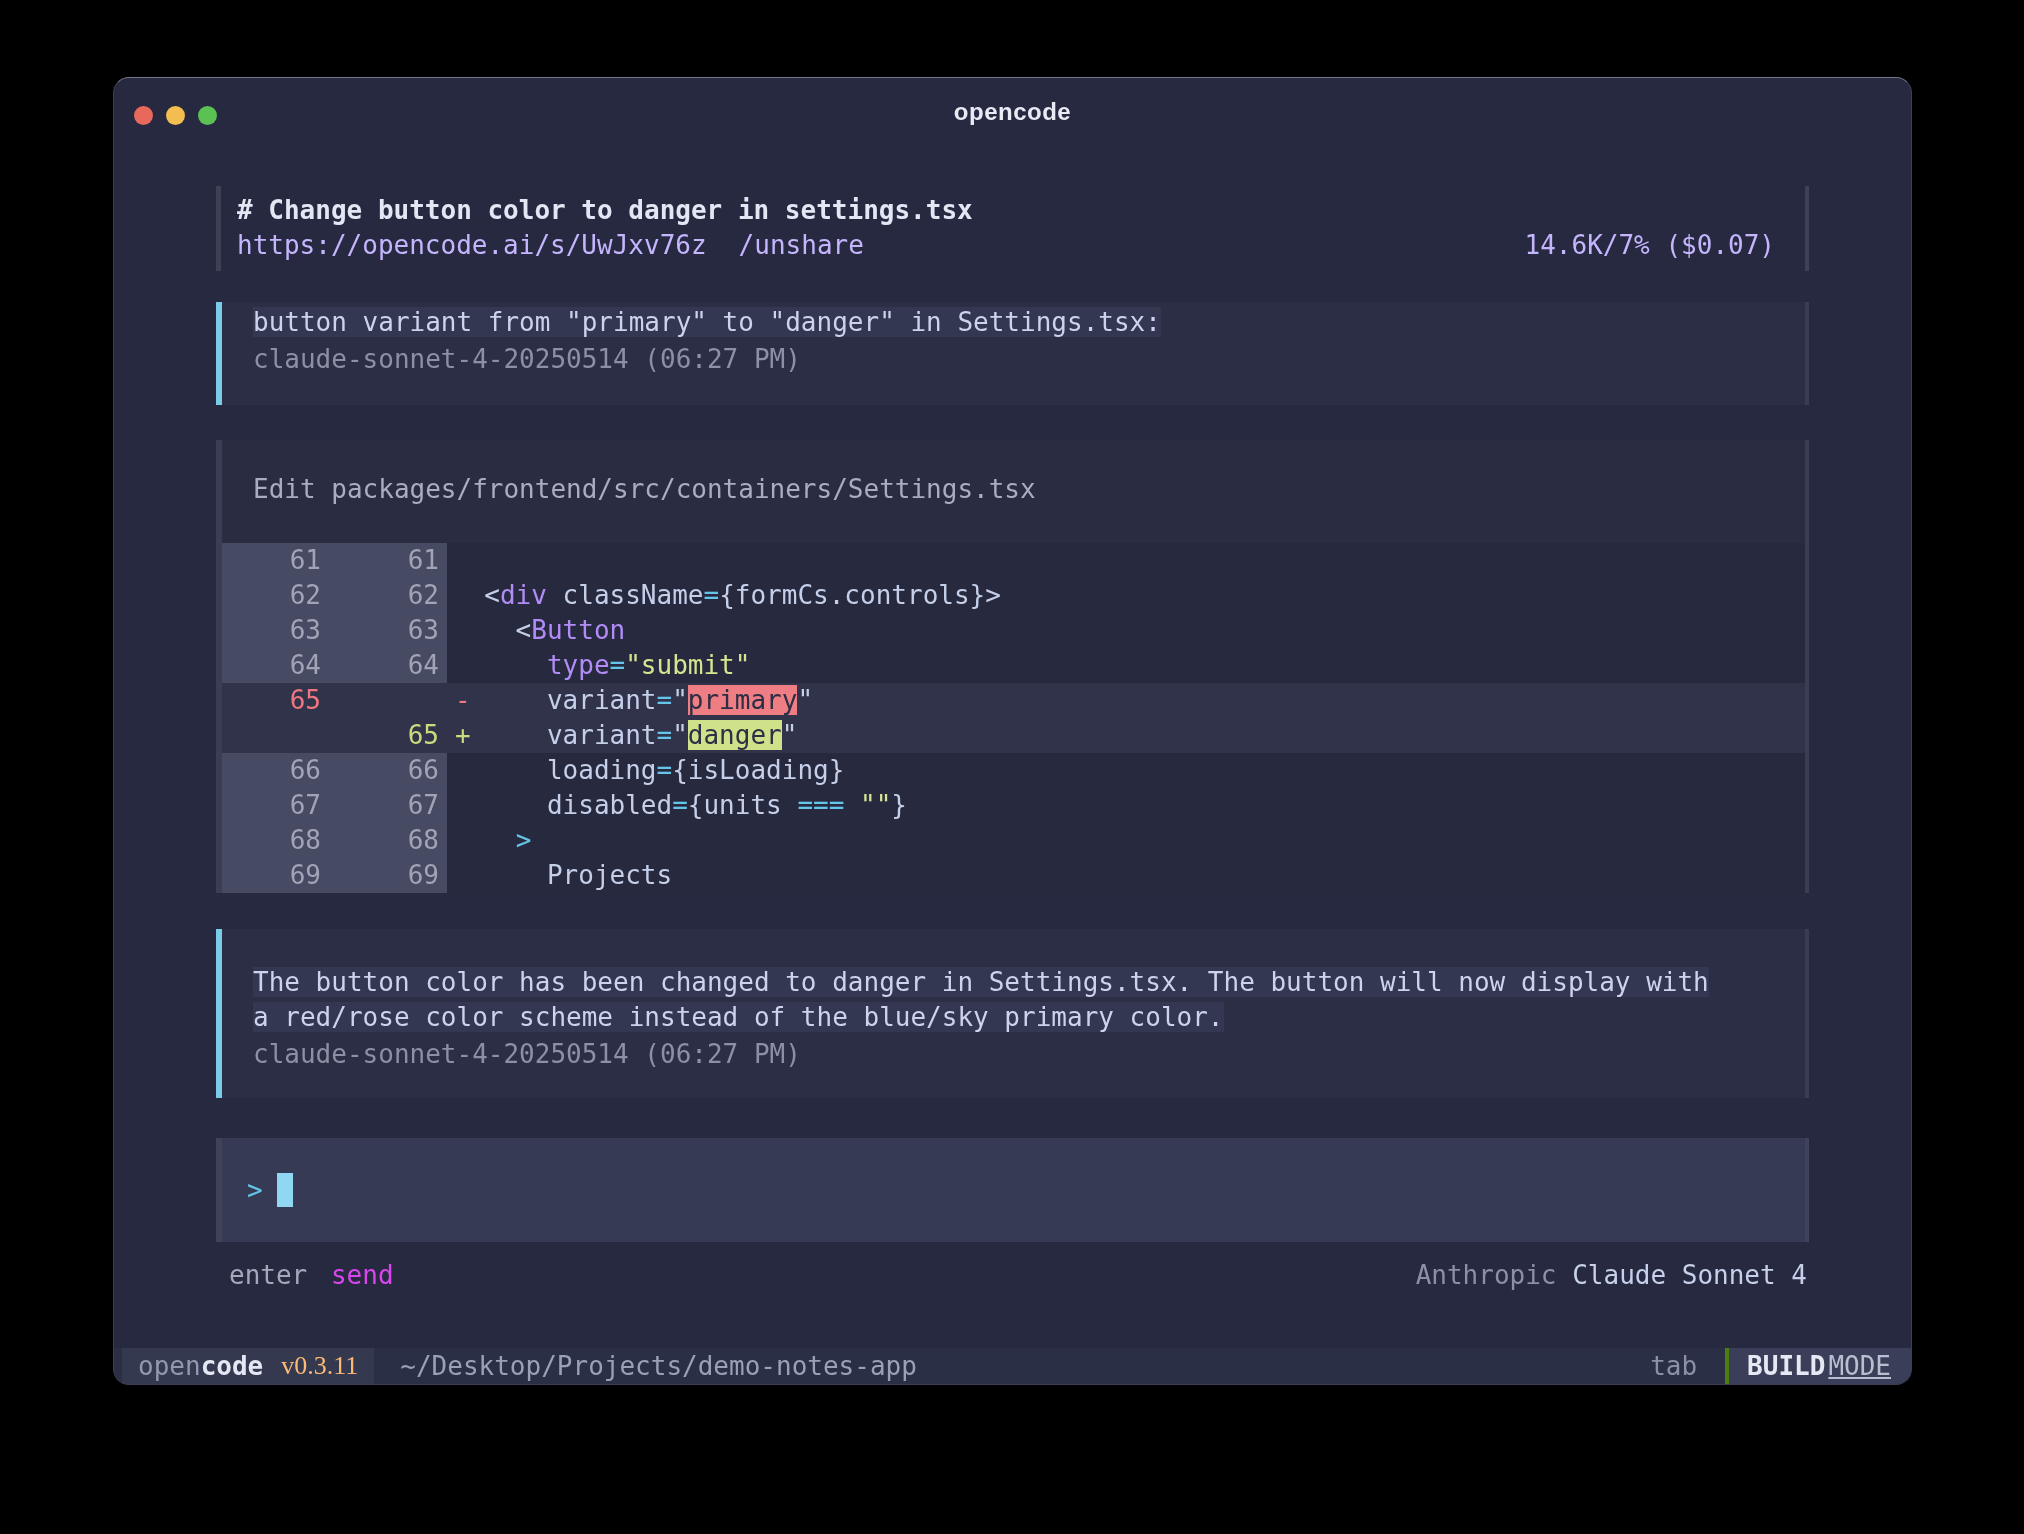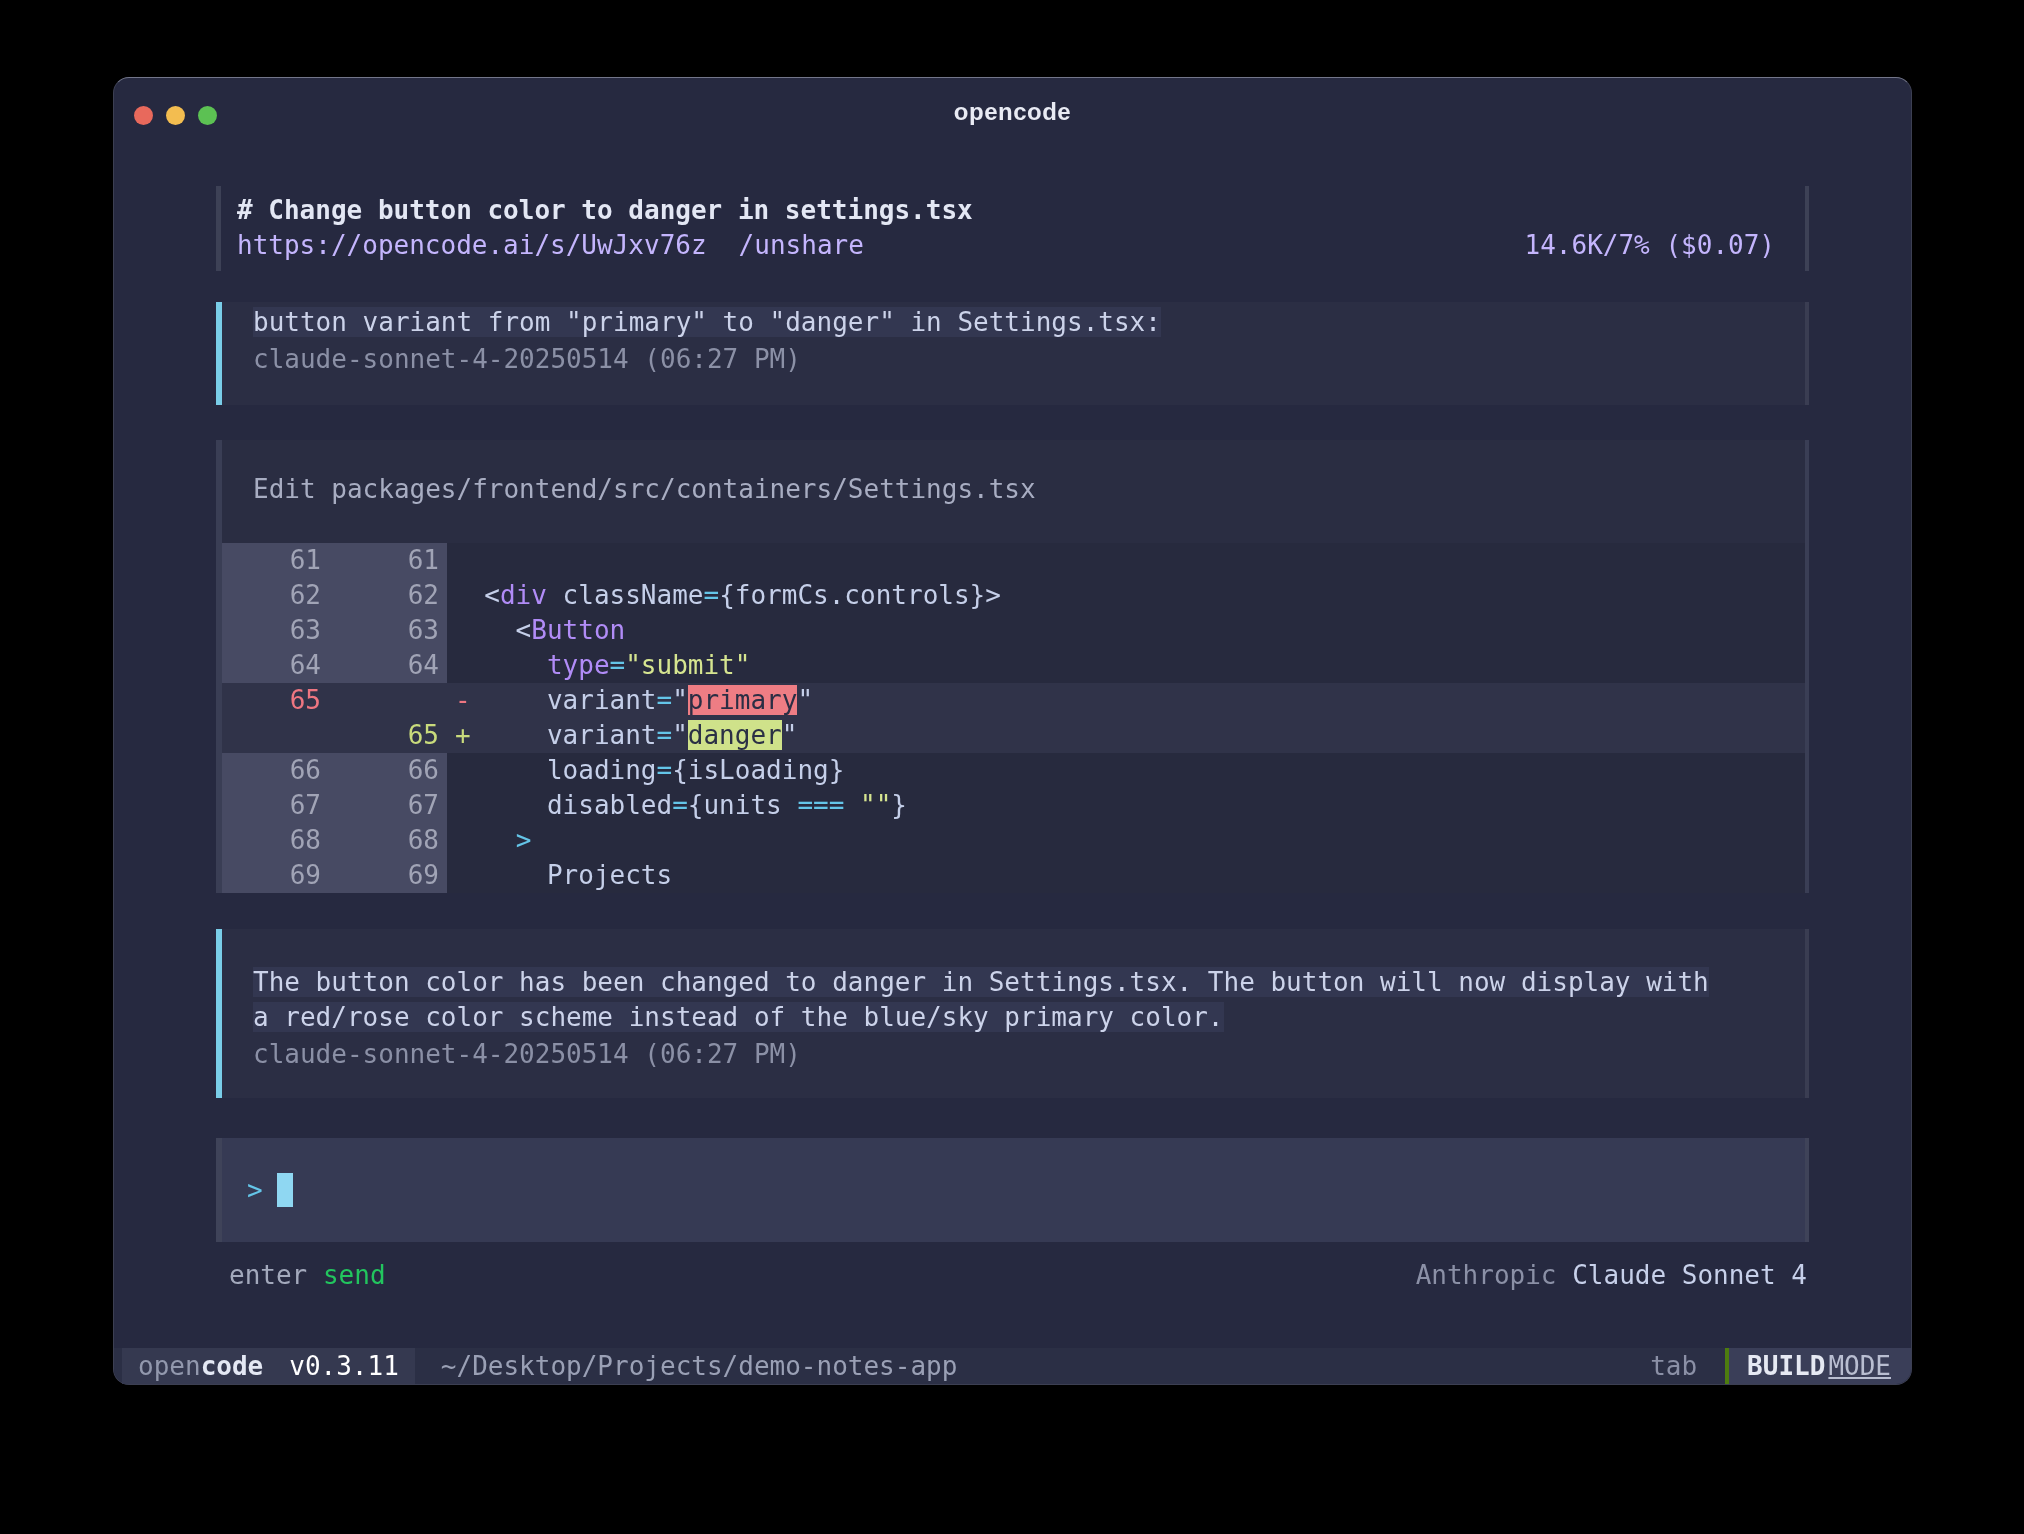--- a/index.html
+++ b/index.html
@@ -66,32 +66,32 @@
   
   .inputbox { margin-top:40px; height:104px; background:#363a54;
               border-left:6px solid #3f4359; border-right:4px solid #3f4359;
               display:flex; align-items:center; padding-left:25px; }
   .prompt { color:#64c5e8; }
   .cursor { display:inline-block; width:16px; height:34px; background:#8fd7f2; margin-left:14px; vertical-align:middle; }
 
   
   .hints { margin-top:16px; display:flex; justify-content:space-between; padding:0 2px 0 13px; }
   .hint-key { color:#a3a9bc; }
-  .hint-act { color:#22c55e; }
+  .hint-act { color:#d946ef;margin-left:8px; }
   .provider { color:#8b90a6; }
   .model { color:#c7d0ea; }
 
   
   .statusbar { position:absolute; left:0; right:0; bottom:0; height:36px;
                background:#2b2f45; border-radius:0 0 15px 15px;
                display:flex; align-items:center; font-size:26px; color:#9aa0b5; }
   .sb-app { background:#353950; height:36px; display:flex; align-items:center;
             padding:0 16px; margin-left:8px; }
   .sb-open { color:#9298ad; } .sb-code { color:#e4e8f4; font-weight:bold; }
-  .sb-ver { color:#ffffff; margin-left:26px; }
+  .sb-ver { color:#fdba74; margin-left:18px;font-family:Liberation Serif, serif; }
   .sb-cwd { margin-left:26px; }
   .sb-spacer { flex:1; }
   .sb-tab { color:#8b90a6; margin-right:28px; }
   .sb-mode { background:#3a3e58; height:36px; display:flex; align-items:center;
              padding:0 20px 0 18px; border-left:4px solid #4d7c0f;
              border-bottom-right-radius:15px; }
   .sb-mode-b { font-weight:bold; color:#e6e9f3; }
   .sb-mode-r { color:#b9bed1; margin-left:3px;text-decoration:underline; }
 </style>
 </head>

